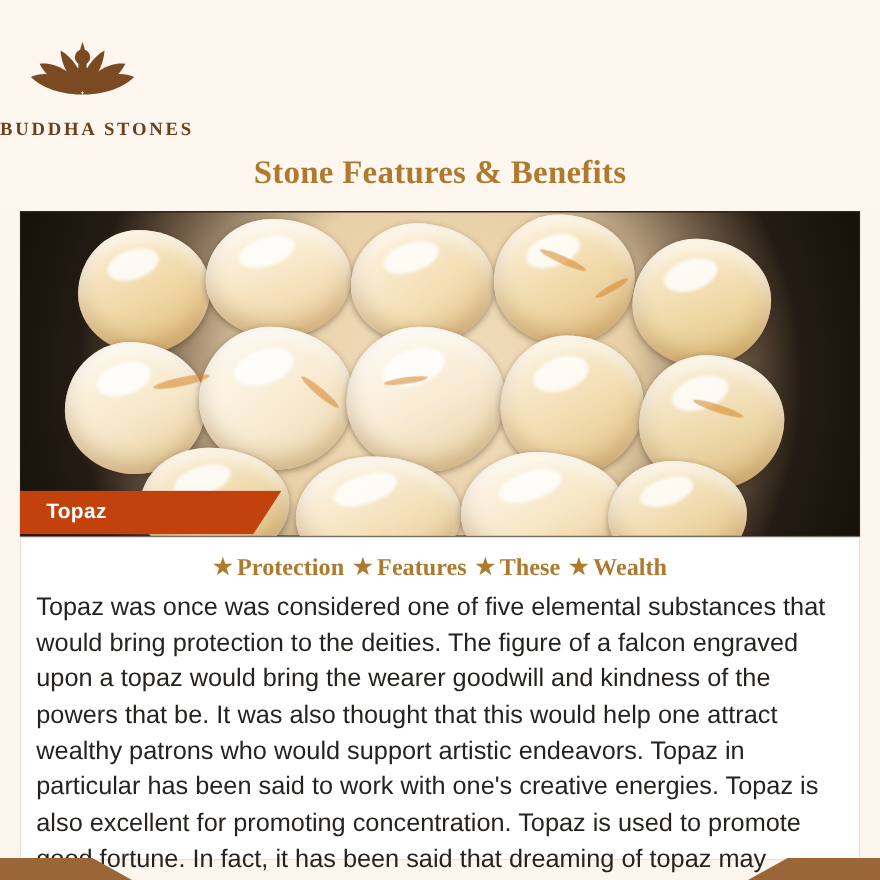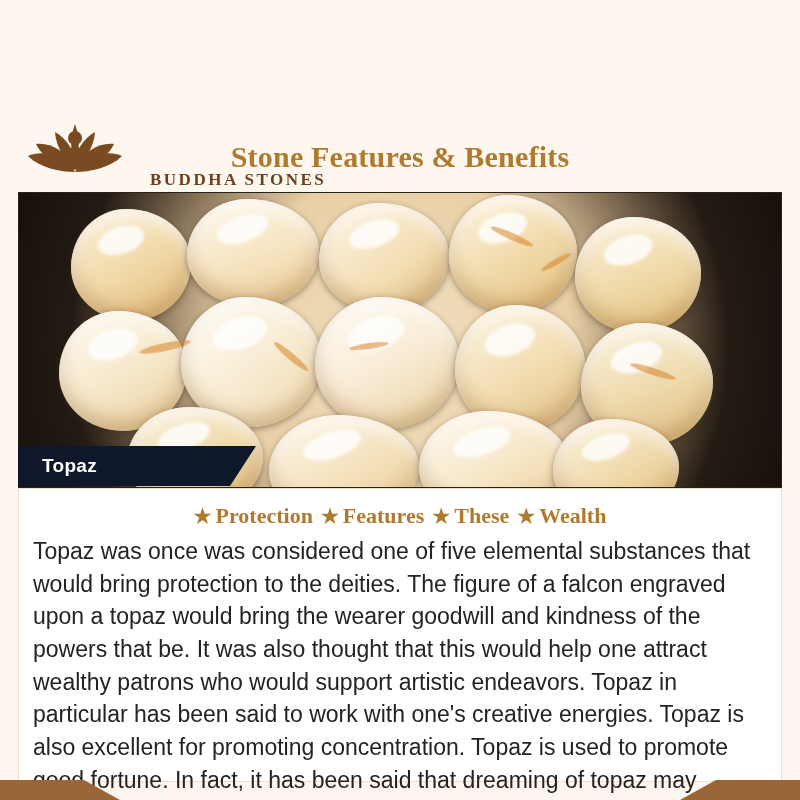--- a/index.html
+++ b/index.html
@@ -20,21 +20,21 @@
     position:absolute; top:0; width:120px; height:22px;
     background:#9b6637;
   }
   .corner-tl { left:0; clip-path: polygon(0 0, 100% 0, 70% 100%, 0 100%); }
   .corner-tr { right:0; clip-path: polygon(0 0, 100% 0, 100% 100%, 30% 100%); }
 
   
   .header {
     position:absolute; top:0; left:0; width:800px; height:190px;
     background:#fdf7f0;
-    display:flex; flex-direction:row; align-items:flex-end;
+    display:flex; flex-direction:column; align-items:flex-start;
     padding-top:24px;
   }
   .logo-mark { width:150px; height:80px; display:block; }
   .brand {
     margin-top:4px;
     font-size:17px; letter-spacing:2.5px; font-weight:bold;
     color:#6d3f1d;
     font-family:"Liberation Serif", serif;
   }
   .title-band {
@@ -96,21 +96,21 @@
     position:absolute;
     background:rgba(214,132,38,.55);
     border-radius:50%;
     filter:blur(.6px);
   }
 
   
   .stone-tab {
     position:absolute; left:18px; top:446px;
     height:40px; min-width:238px;
-    background:#0f172a;
+    background:#c2410c;
     display:flex; align-items:center;
     padding-left:24px; padding-right:44px;
     clip-path: polygon(0 0, 100% 0, calc(100% - 26px) 100%, 0 100%);
   }
   .stone-tab .label {
     color:#ffffff; font-size:19px; font-weight:bold;
     font-family:"Liberation Sans", sans-serif;
     letter-spacing:.3px;
   }
 

